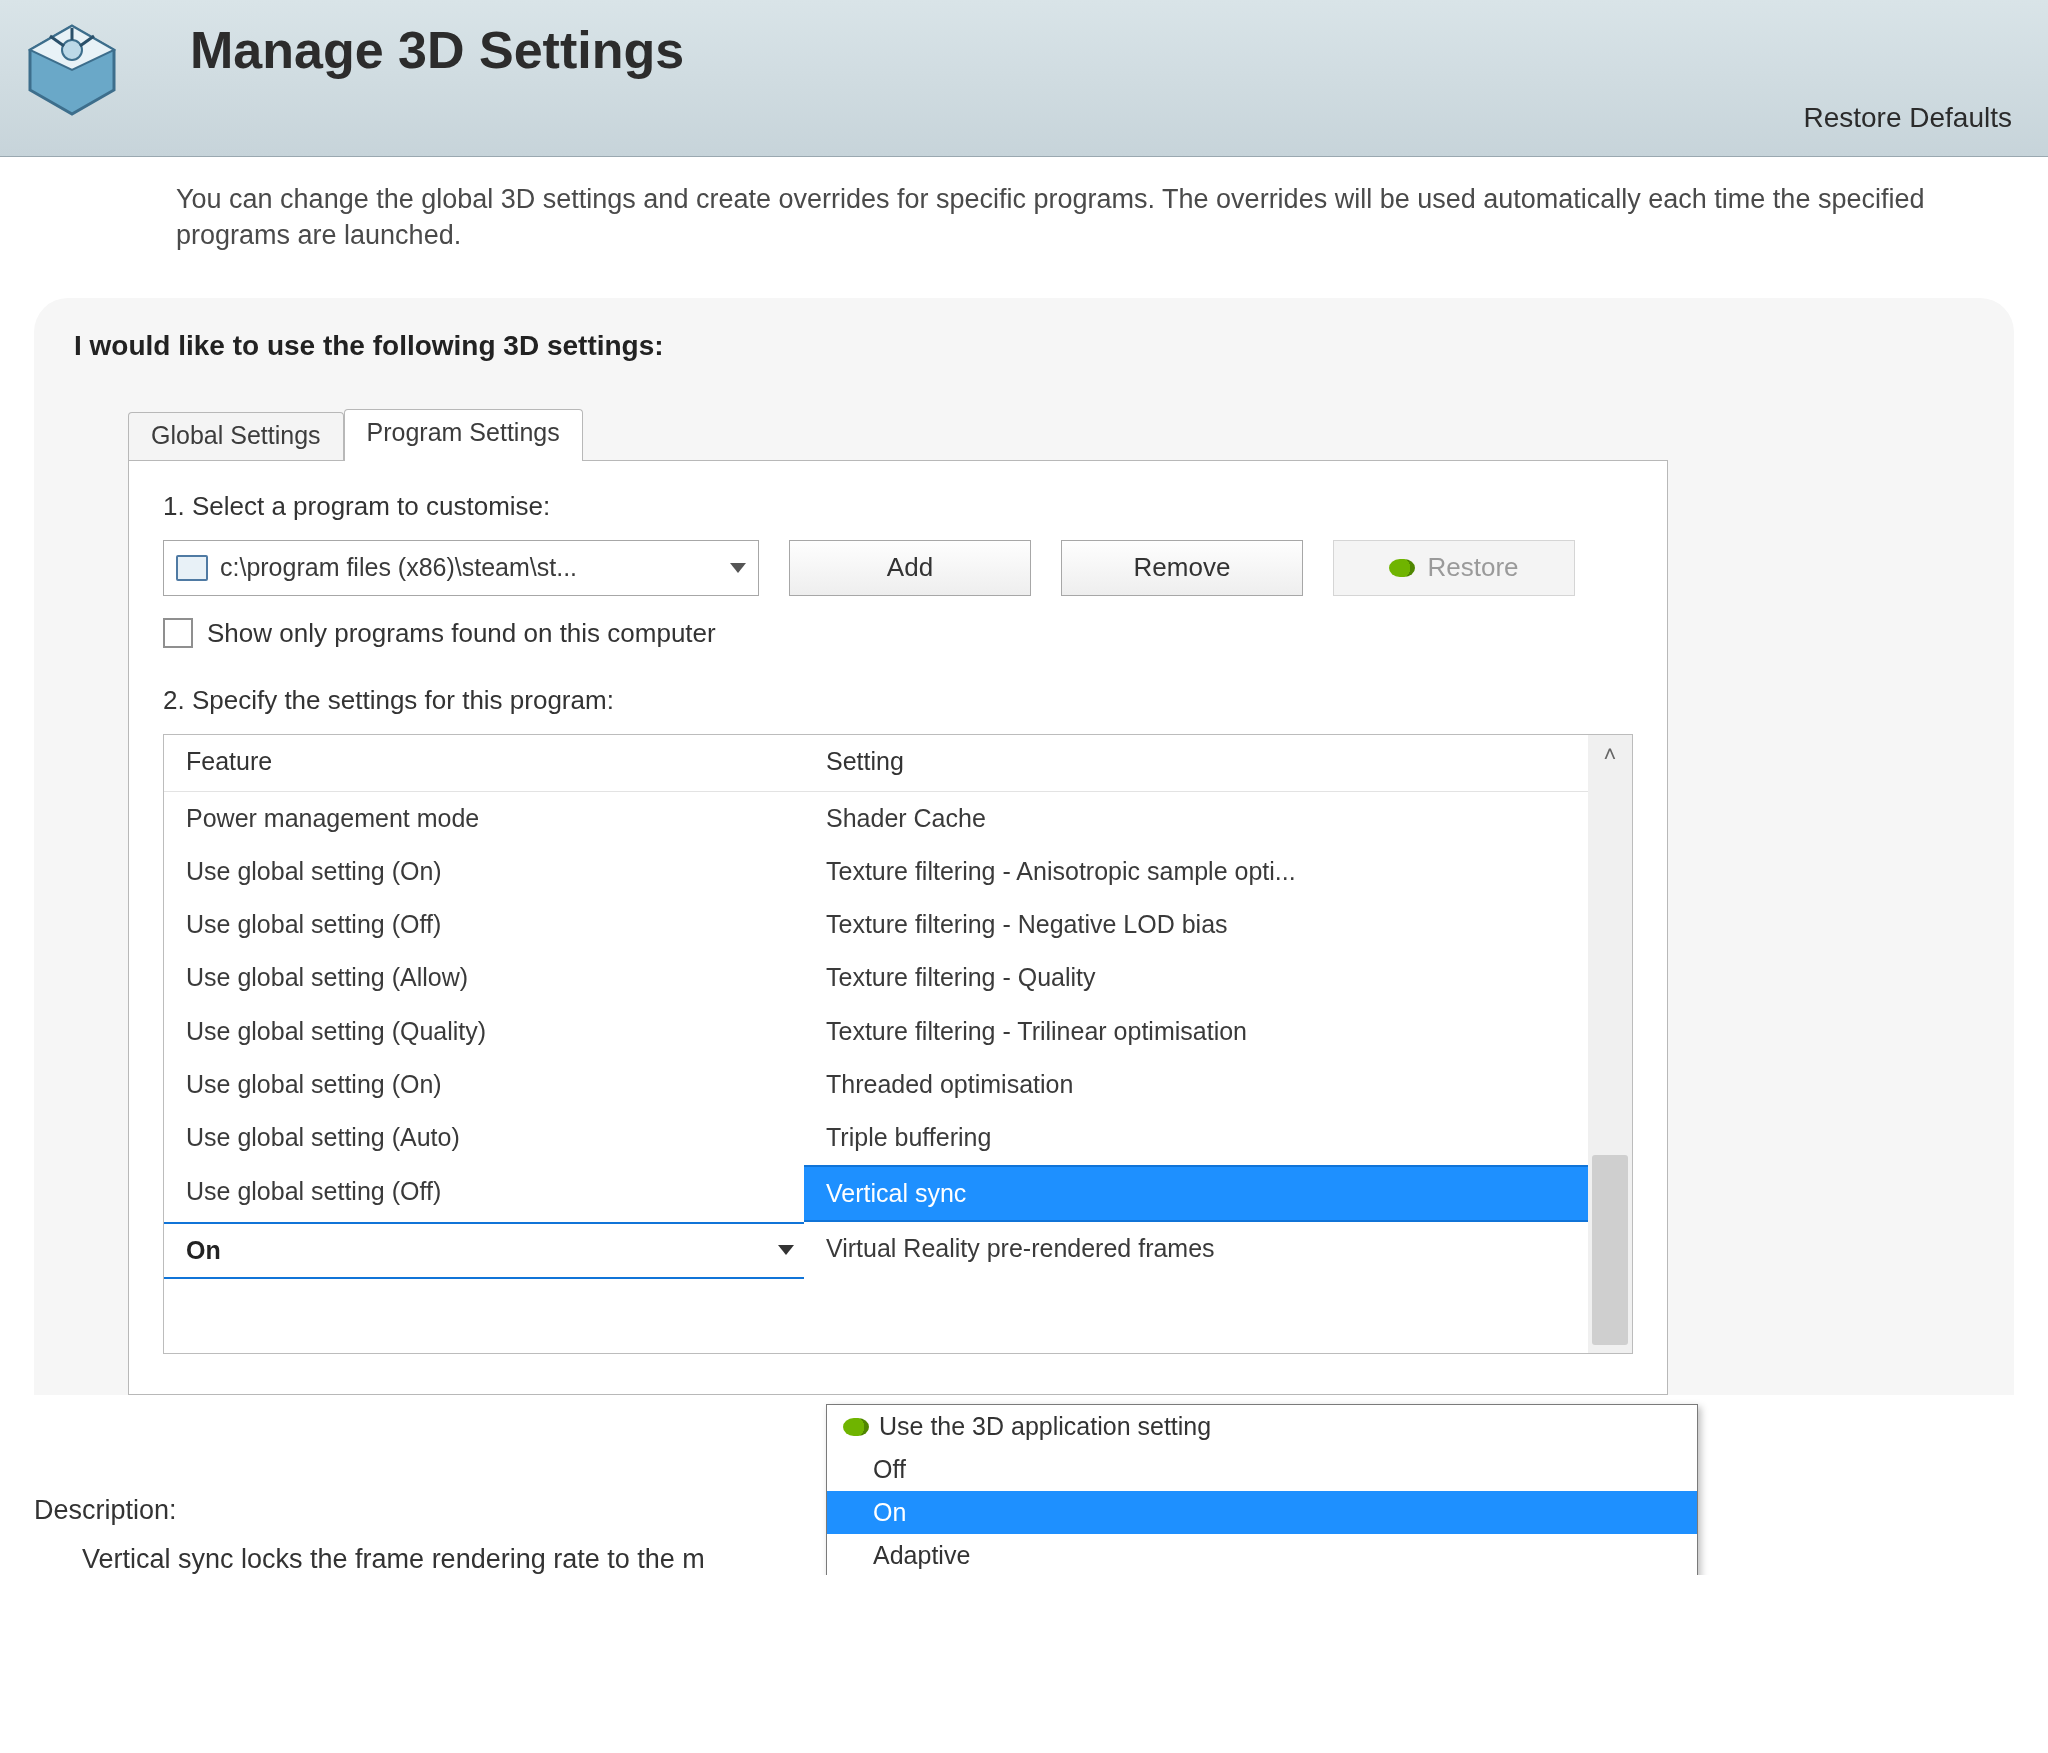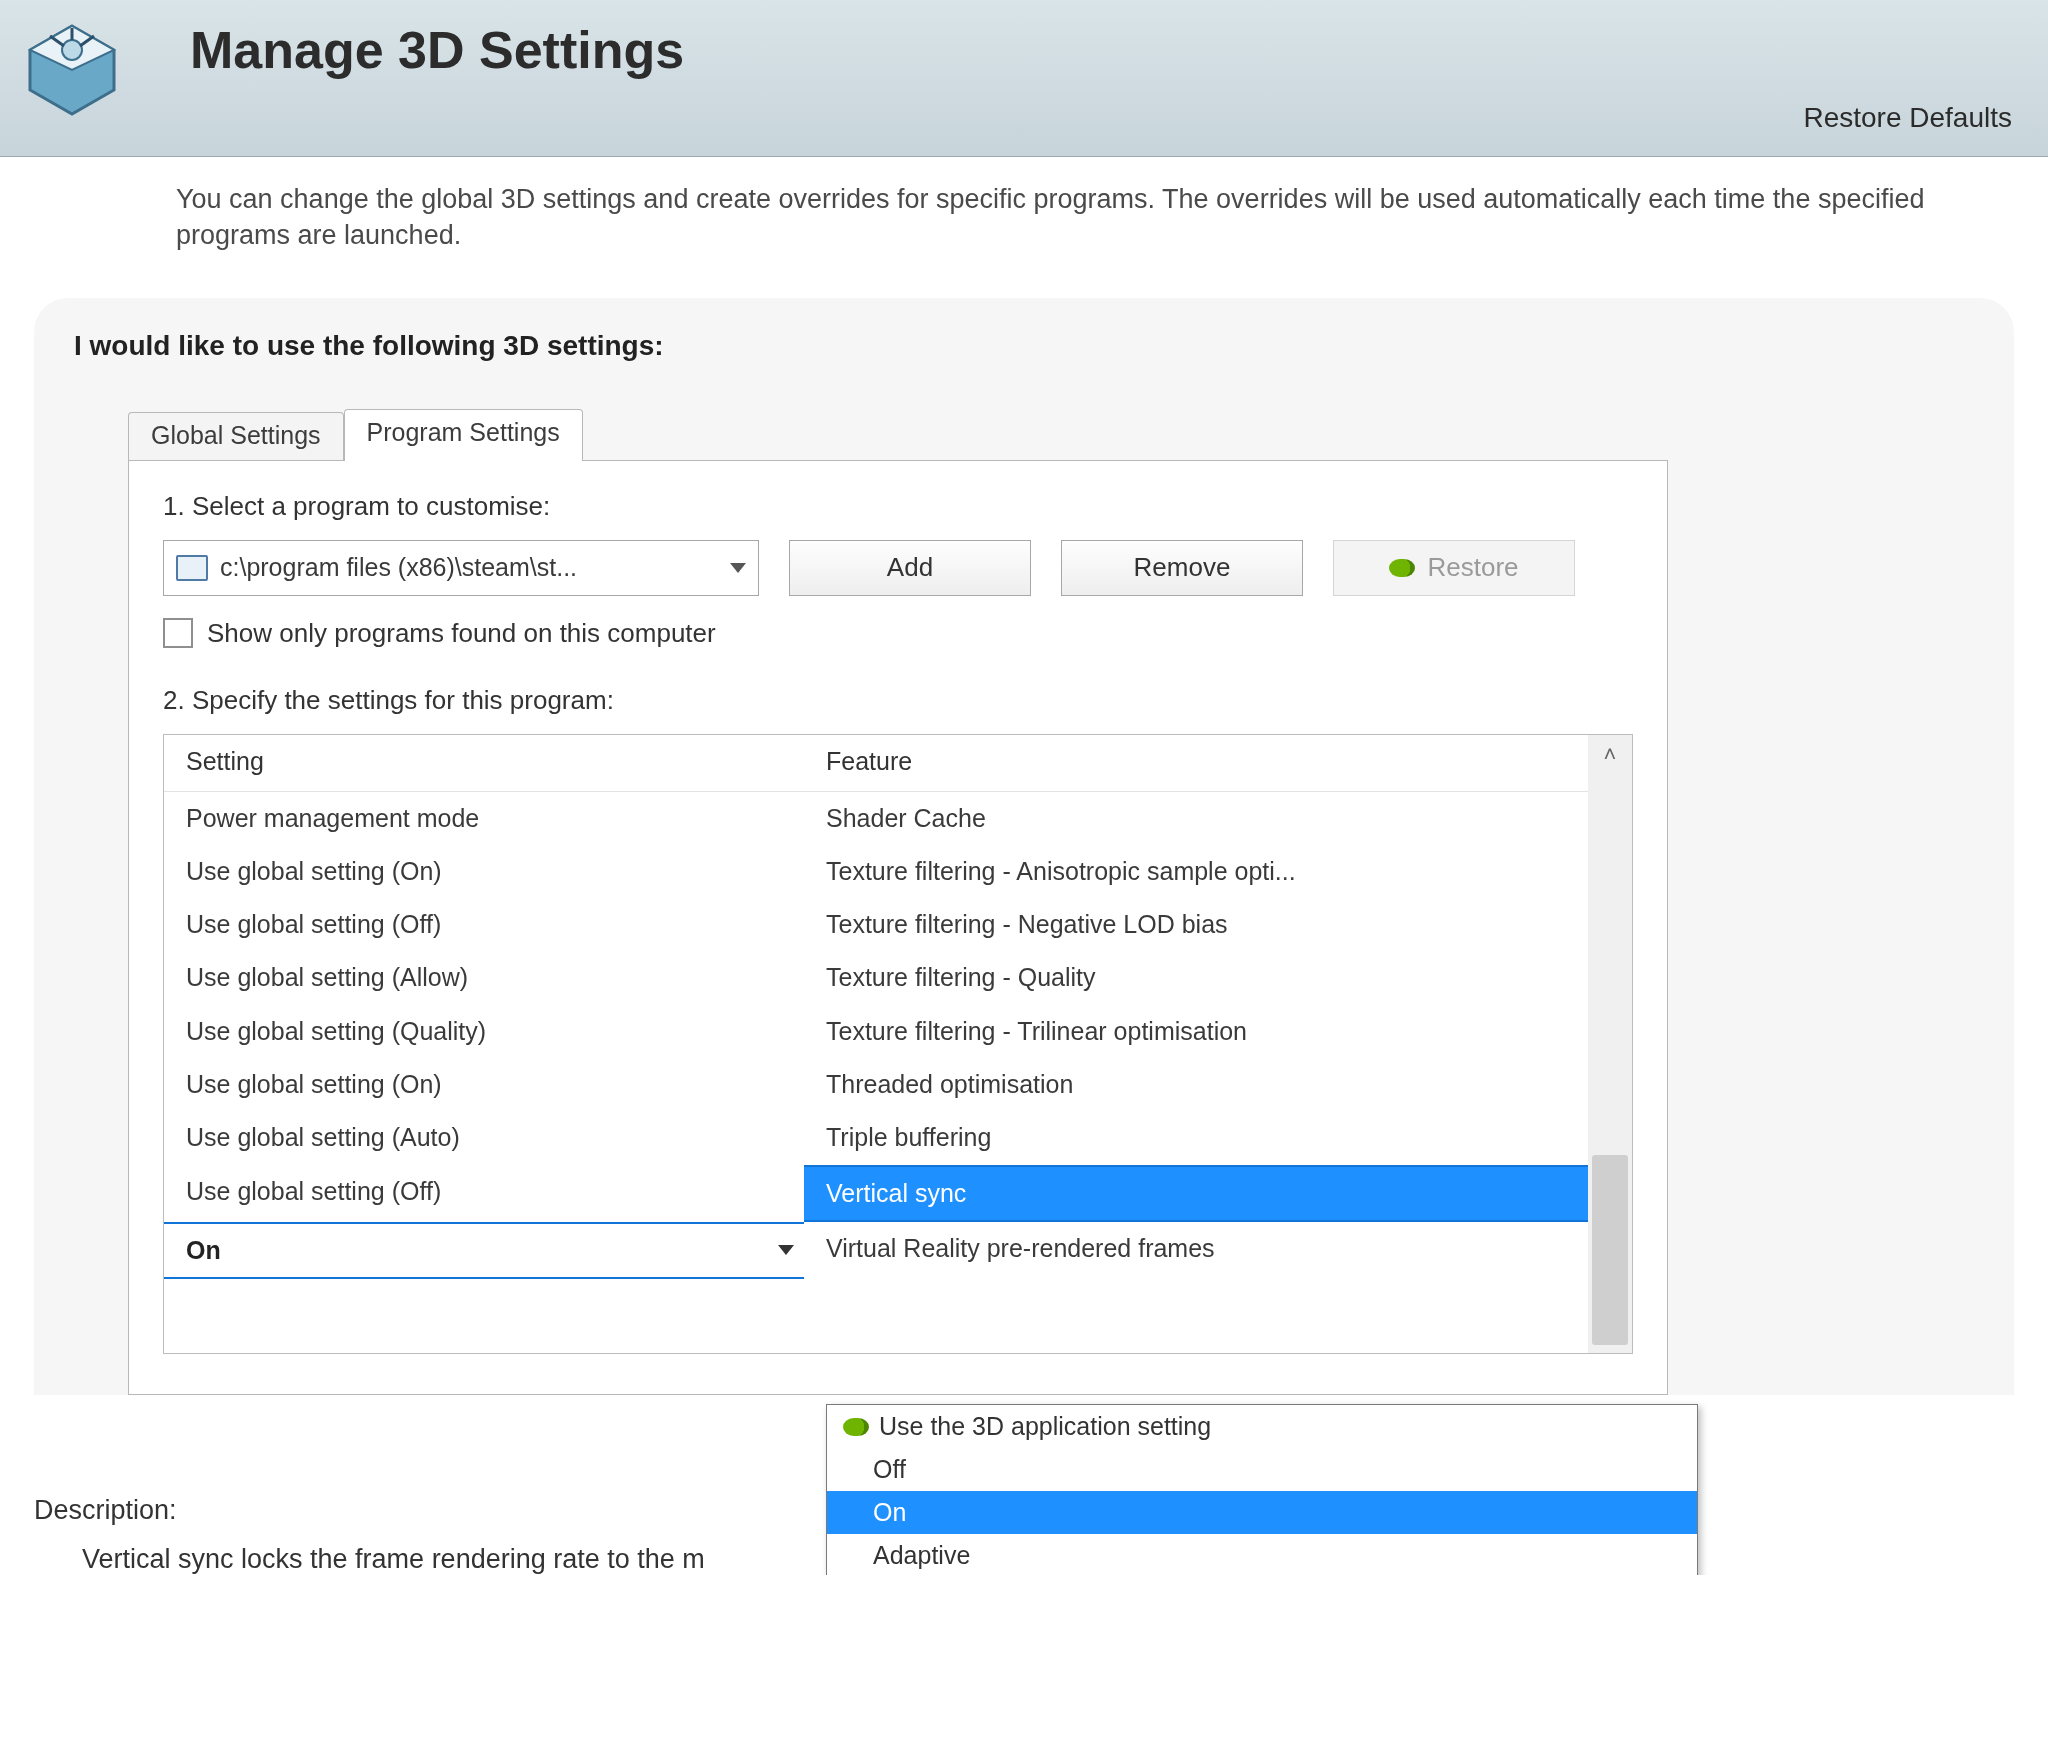--- a/index.html
+++ b/index.html
@@ -371,22 +371,22 @@
 
       <div class="chk-row">
         <span class="box"></span>
         <span>Show only programs found on this computer</span>
       </div>
 
       <div class="step-label">2. Specify the settings for this program:</div>
 
       <div class="settings-box">
         <div class="settings-inner">
+          <div class="col-head">Feature</div>
           <div class="col-head">Setting</div>
-          <div class="col-head">Feature</div>
 
           <div class="scrollbar">
             <div class="scroll-arrow up">˄</div>
             <div class="scroll-thumb"></div>
           </div>
 
           <div class="rows" id="rows-container">
 
           <div class="row-feature">Power management mode</div>
               <div class="row-feature">Shader Cache</div>

